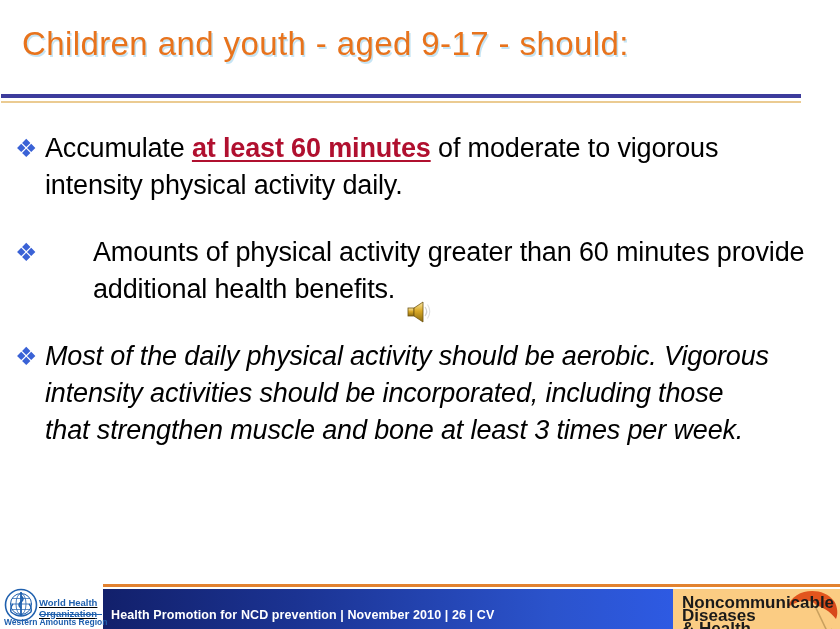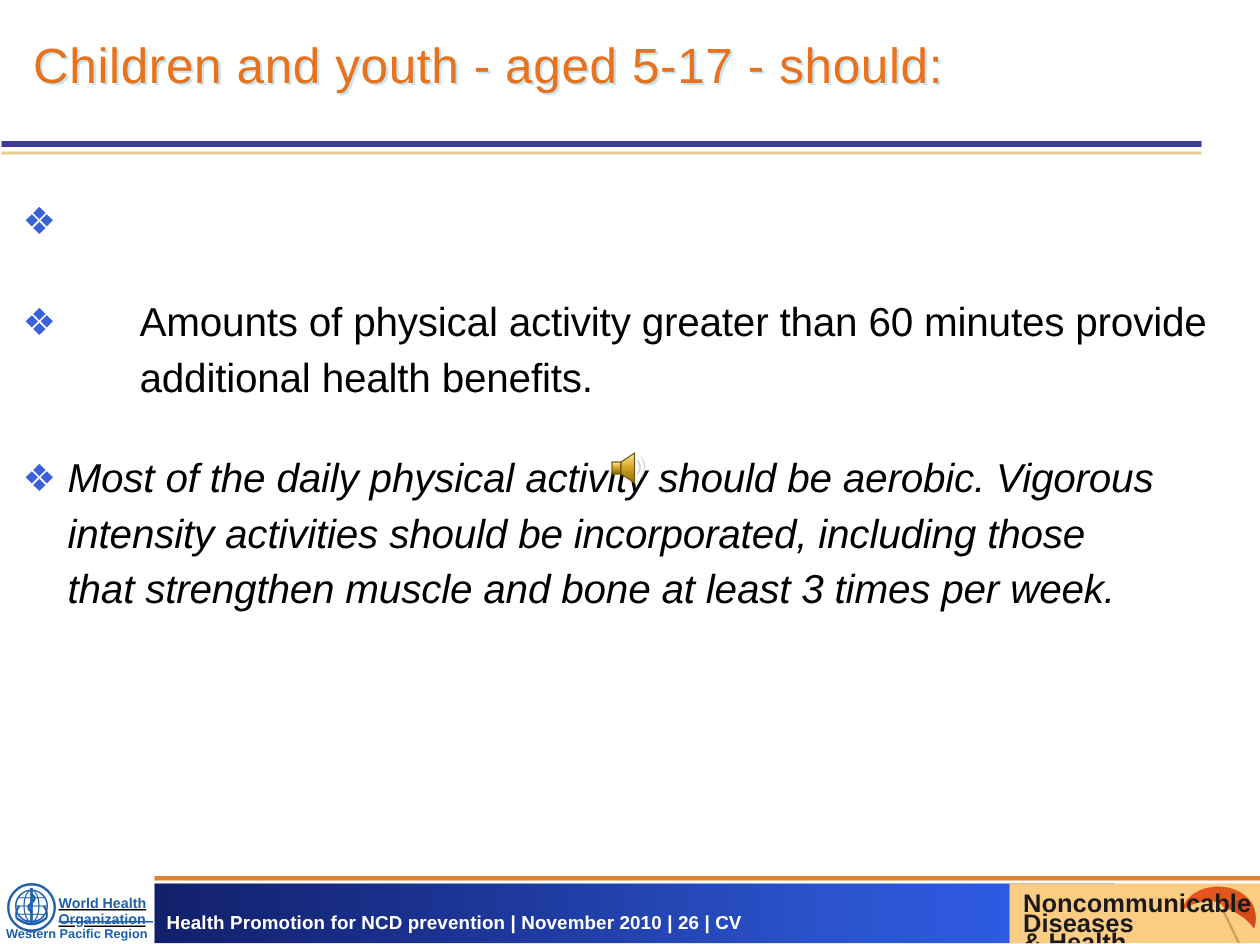--- a/index.html
+++ b/index.html
@@ -225,32 +225,33 @@
     height: 1px;
     background: #1F60AE;
   }
 </style>
 </head>
 <body>
 
 <div id="slide">
 
   <div id="title-area">
-    <div id="slide-title">Children and youth - aged 5-17 - should:</div>
+    <div id="slide-title">Children and youth - aged 9-17 - should:</div>
   </div>
 
   <div id="divider">
     <div id="divider-rule-blue"></div>
     <div id="divider-rule-gold"></div>
   </div>
 
   <div id="bullet-list">
 
     <div class="bullet-item">
       <span class="bullet-marker">❖</span>
+      <span class="bullet-text" style="max-width:700px;"><span>Accumulate </span><span class="emph">at least 60 minutes</span><span> of moderate to vigorous intensity physical activity daily.</span></span>
     </div>
 
     <div class="bullet-item" style="margin-top:30px;">
       <span class="bullet-marker">❖</span>
       <span class="bullet-text" style="max-width:740px;margin-left:48px;"><span>Amounts of physical activity greater than 60 minutes provide additional health benefits.</span></span>
     </div>
 
     <div class="bullet-item" style="margin-top:30px;">
       <span class="bullet-marker">❖</span>
       <span class="bullet-text" style="max-width:725px;font-style:italic;"><span>Most of the daily physical activity should be aerobic. Vigorous intensity activities should be incorporated, including those that strengthen muscle and bone at least 3 times per week.</span></span>
@@ -313,16 +314,16 @@
         <path d="M7 24 q10 8 20 0" stroke="#1F60AE" stroke-width="1.6" fill="none"></path>
         <path d="M7 24 q-1 -5 2 -8" stroke="#1F60AE" stroke-width="1.4" fill="none"></path>
         <path d="M27 24 q1 -5 -2 -8" stroke="#1F60AE" stroke-width="1.4" fill="none"></path>
       </svg>
     </div>
     <div id="who-wordmark">
       <div class="who-line">World Health</div>
       <div class="who-line">Organization</div>
     </div>
     <div id="who-rule"></div>
-    <div id="who-region">Western Pacific Region</div>
+    <div id="who-region">Western Amounts Region</div>
   </div>
 
 </div>
 
 </body></html>

